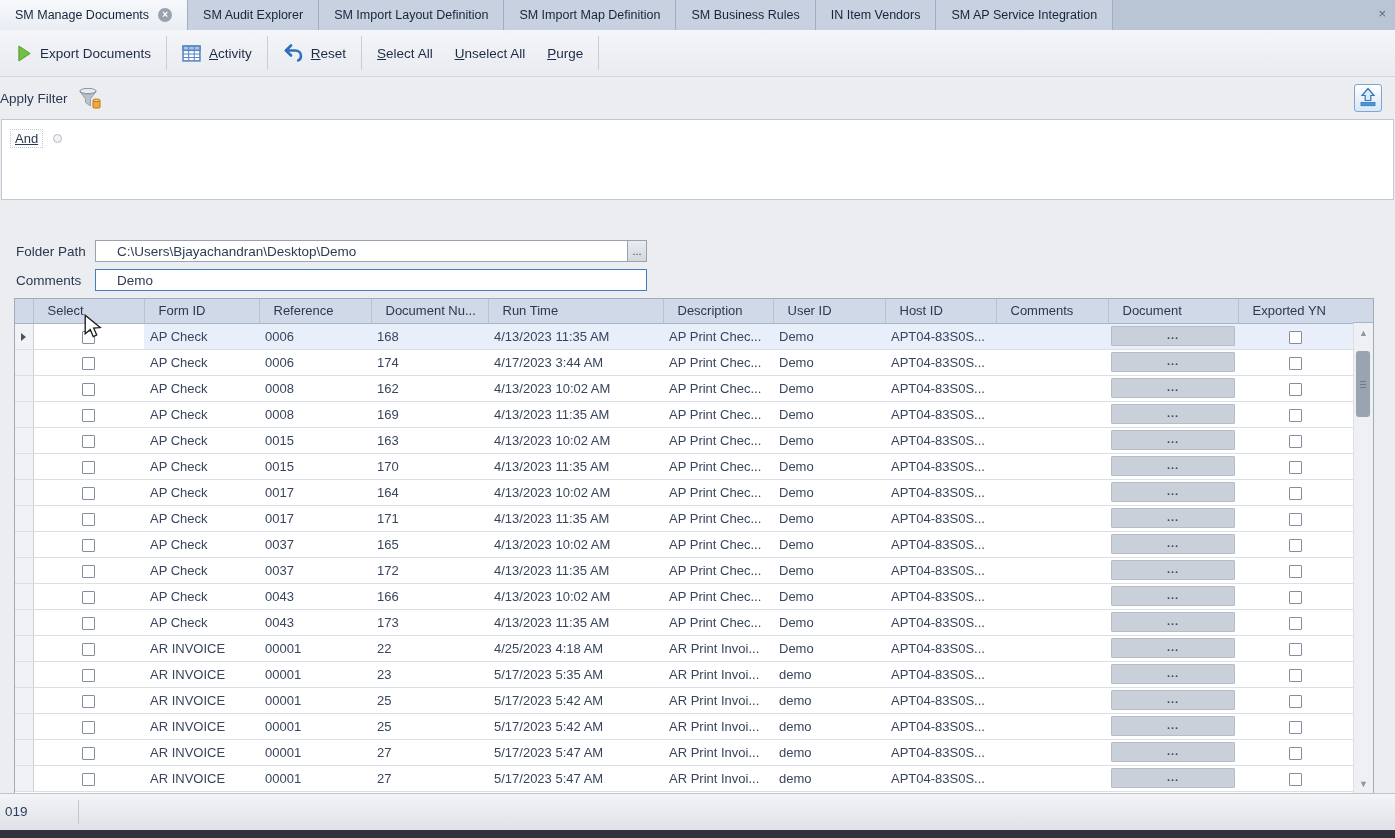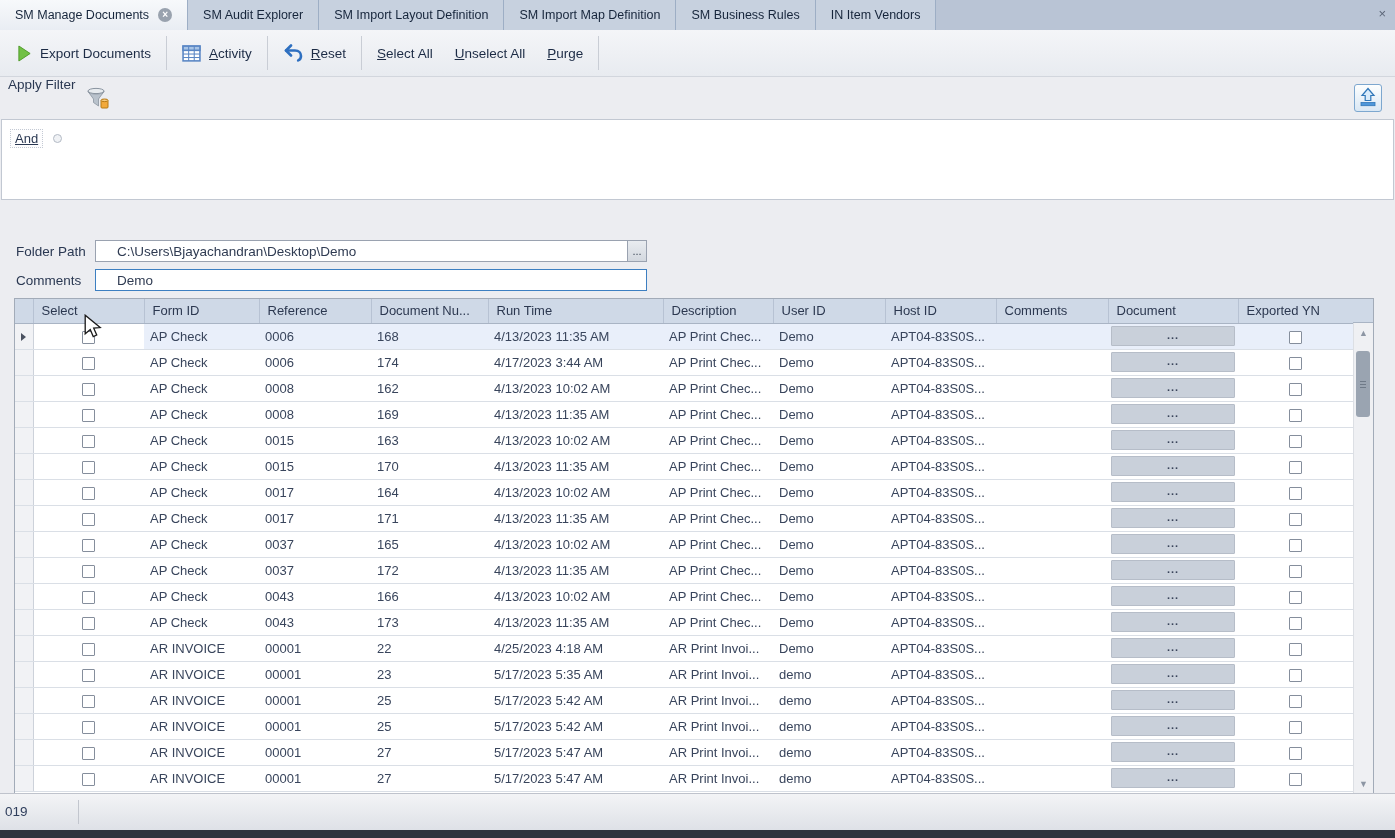--- a/index.html
+++ b/index.html
@@ -19,21 +19,21 @@
 
   
   .toolbar { height:47px; background:linear-gradient(#f4f5f8,#e8ebf0); border-bottom:1px solid #d2d6dd;
              display:flex; align-items:center; padding-left:6px; }
   .tbtn { display:flex; align-items:center; gap:8px; padding:6px 11px; font-size:13.5px; color:#1c2b45; border-radius:3px; }
   .tbtn u { text-decoration:underline; }
   .tico { display:flex; align-items:center; }
   .tsep { width:1px; height:34px; background:#c9cdd5; margin:0 4px; }
 
   
-  .applyrow { height:42px; display:flex; padding-left:8px; position:relative; }
+  .applyrow { height:42px; display:flex; align-items:center; padding-left:0; position:relative; }
   .applbl { font-size:13.5px; color:#2a3852; margin-right:10px; }
   .funnel { display:flex; align-items:center; }
   .upbtn { position:absolute; right:13px; top:7px; width:28px; height:28px; border:1px solid #7da7cf; border-radius:3px;
            background:linear-gradient(#fdfefe,#d9e7f4); display:flex; align-items:center; justify-content:center; }
 
   
   .filterbox { margin:0 1px; height:81px; background:#ffffff; border:1px solid #c2c8d2; padding:9px 8px; }
   .andlbl { display:inline-block; font-size:13px; color:#2a3852; border:1px dotted #c4cad4; padding:1px 4px; background:#fdfdfe;text-decoration:underline; }
   .addcond { display:inline-block; width:9px; height:9px; border:1px solid #b3bac5; border-radius:50%;
              background:#f0f2f5; margin-left:5px; vertical-align:middle; }
@@ -47,21 +47,21 @@
   .inp-folder { width:533px; }
   .inp-comments { width:552px; border:1px solid #3d7fc1; }
   .browse { width:19px; height:22px; border:1px solid #9aa2b0; border-left:none; background:linear-gradient(#e9ecf0,#d3d8df);
             font-size:11px; color:#3c4656; line-height:18px; text-align:center; }
 
   
   .gridwrap { margin:0 0 0 14px; width:1360px; height:497px; position:relative;
               border:1px solid #a2abb8; background:#fff; overflow:hidden; }
   table { border-collapse:collapse; table-layout:fixed; width:1338px; }
   th { height:24px; background:#cfd9e7; border-right:1px solid #b7c2d3; border-bottom:1px solid #a9b4c4;
-       font-size:13px; font-weight:normal; color:#2c3850; text-align:left; padding:0 4px 0 8px;
+       font-size:13px; font-weight:normal; color:#2c3850; text-align:left; padding:0 4px 0 14px;
        white-space:nowrap; overflow:hidden; }
   td { height:26px; border-bottom:1px solid #dadfe6; font-size:13px; color:#39455c;
        white-space:nowrap; overflow:hidden; }
   td.c-txt { padding:0 4px 0 6px; }
   td.ind { background:#f1f2f5; border-right:1px solid #cdd2da; text-align:center; }
   th.ind { padding:0; }
   .indarrow { display:inline-block; width:0; height:0; border-left:5px solid #4a5261;
               border-top:4px solid transparent; border-bottom:4px solid transparent; }
   td.c-sel { text-align:center; }
   .cb { display:inline-block; width:13px; height:13px; border:1px solid #858e9c; background:#fff;
@@ -111,20 +111,23 @@
           <span class="tab-label">SM Import Layout Definition</span>
         </div>
         <div class="tab">
           <span class="tab-label">SM Import Map Definition</span>
         </div>
         <div class="tab">
           <span class="tab-label">SM Business Rules</span>
         </div>
         <div class="tab">
           <span class="tab-label">IN Item Vendors</span>
+        </div>
+        <div class="tab">
+          <span class="tab-label">SM AP Service Integration</span>
         </div>
       </div>
     <span class="winclose">×</span>
   </div>
 
   <div class="toolbar" id="toolbar">
       <div class="tbtn">
         <span class="tico">
           <svg viewBox="0 0 16 18" width="15" height="17">
             <path d="M2 1 L14 9 L2 17 Z" fill="#72c145" stroke="#4e9a28"></path>

